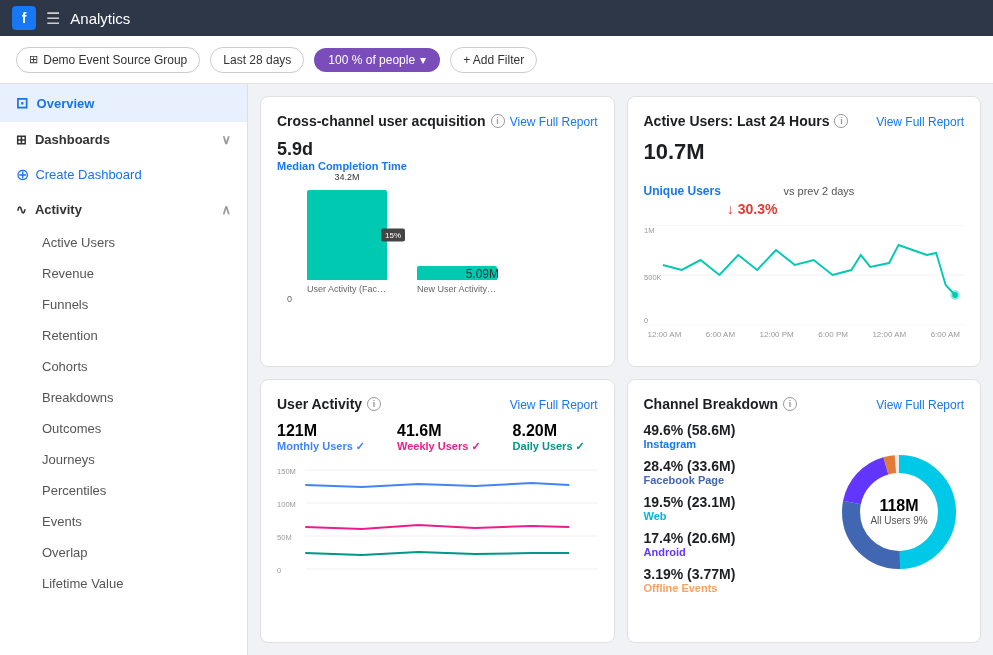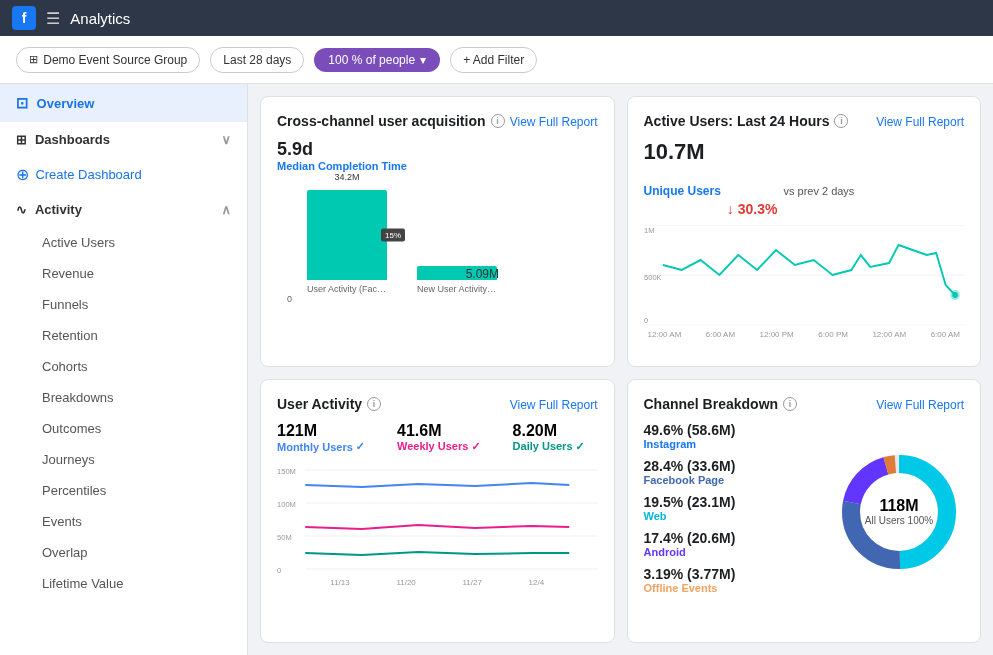--- a/index.html
+++ b/index.html
@@ -363,21 +363,21 @@
       <div class="card-header">
         <div class="card-title">
           <span>User Activity</span>
           <span class="info-icon">i</span>
         </div>
         <a class="view-link">View Full Report</a>
       </div>
       <div class="ua-stats">
         <div>
           <div class="ua-stat-value">121M</div>
-          <div class="ua-stat-label" style="color:#4285f4;align-items:flex-end;">
+          <div class="ua-stat-label" style="color:#4285f4;">
             <span>Monthly Users</span>
             <span>✓</span>
           </div>
         </div>
         <div>
           <div class="ua-stat-value">41.6M</div>
           <div class="ua-stat-label" style="color:#e91e8c;">
             <span>Weekly Users</span>
             <span>✓</span>
           </div>
@@ -403,26 +403,20 @@
           <text x="0" y="42" font-size="8" fill="#999">100M</text>
           <text x="0" y="75" font-size="8" fill="#999">50M</text>
           <text x="0" y="108" font-size="8" fill="#999">0</text>
 
           <polyline points="30,20 90,22 150,19 210,21 270,18 310,20" fill="none" stroke="#4285f4" stroke-width="2"></polyline>
 
           <polyline points="30,62 90,64 150,60 210,63 270,61 310,62" fill="none" stroke="#e91e8c" stroke-width="2"></polyline>
 
           <polyline points="30,88 90,90 150,87 210,89 270,88 310,88" fill="none" stroke="#009688" stroke-width="2"></polyline>
         </svg>
-        <div style="display:flex; justify-content:space-around; font-size:8px; color:#999; padding:0 30px 0 30px;">
-          <span>11/13</span>
-          <span>11/20</span>
-          <span>11/27</span>
-          <span>12/4</span>
-        </div>
       </div>
     </div>
 
     <div class="card">
       <div class="card-header">
         <div class="card-title">
           <span>Channel Breakdown</span>
           <span class="info-icon">i</span>
         </div>
         <a class="view-link">View Full Report</a>
@@ -461,20 +455,20 @@
             <circle cx="65" cy="65" r="48" fill="none" stroke="#4267B2" stroke-width="18" stroke-dasharray="85.7 216" stroke-dashoffset="-149.6" transform="rotate(-90 65 65)"></circle>
 
             <circle cx="65" cy="65" r="48" fill="none" stroke="#00b8d9" stroke-width="14" stroke-dasharray="0 301.6" stroke-dashoffset="-235.3" transform="rotate(-90 65 65)"></circle>
 
             <circle cx="65" cy="65" r="48" fill="none" stroke="#6236ff" stroke-width="18" stroke-dasharray="52.5 249" stroke-dashoffset="-235.3" transform="rotate(-90 65 65)"></circle>
 
             <circle cx="65" cy="65" r="48" fill="none" stroke="#e07b39" stroke-width="18" stroke-dasharray="9.6 292" stroke-dashoffset="-287.8" transform="rotate(-90 65 65)"></circle>
           </svg>
           <div class="donut-center">
             <div class="donut-center-value">118M</div>
-            <div class="donut-center-label">All Users 100%</div>
+            <div class="donut-center-label">All Users 9%</div>
           </div>
         </div>
       </div>
     </div>
 
   </div>
 </div>
 
 </body></html>

